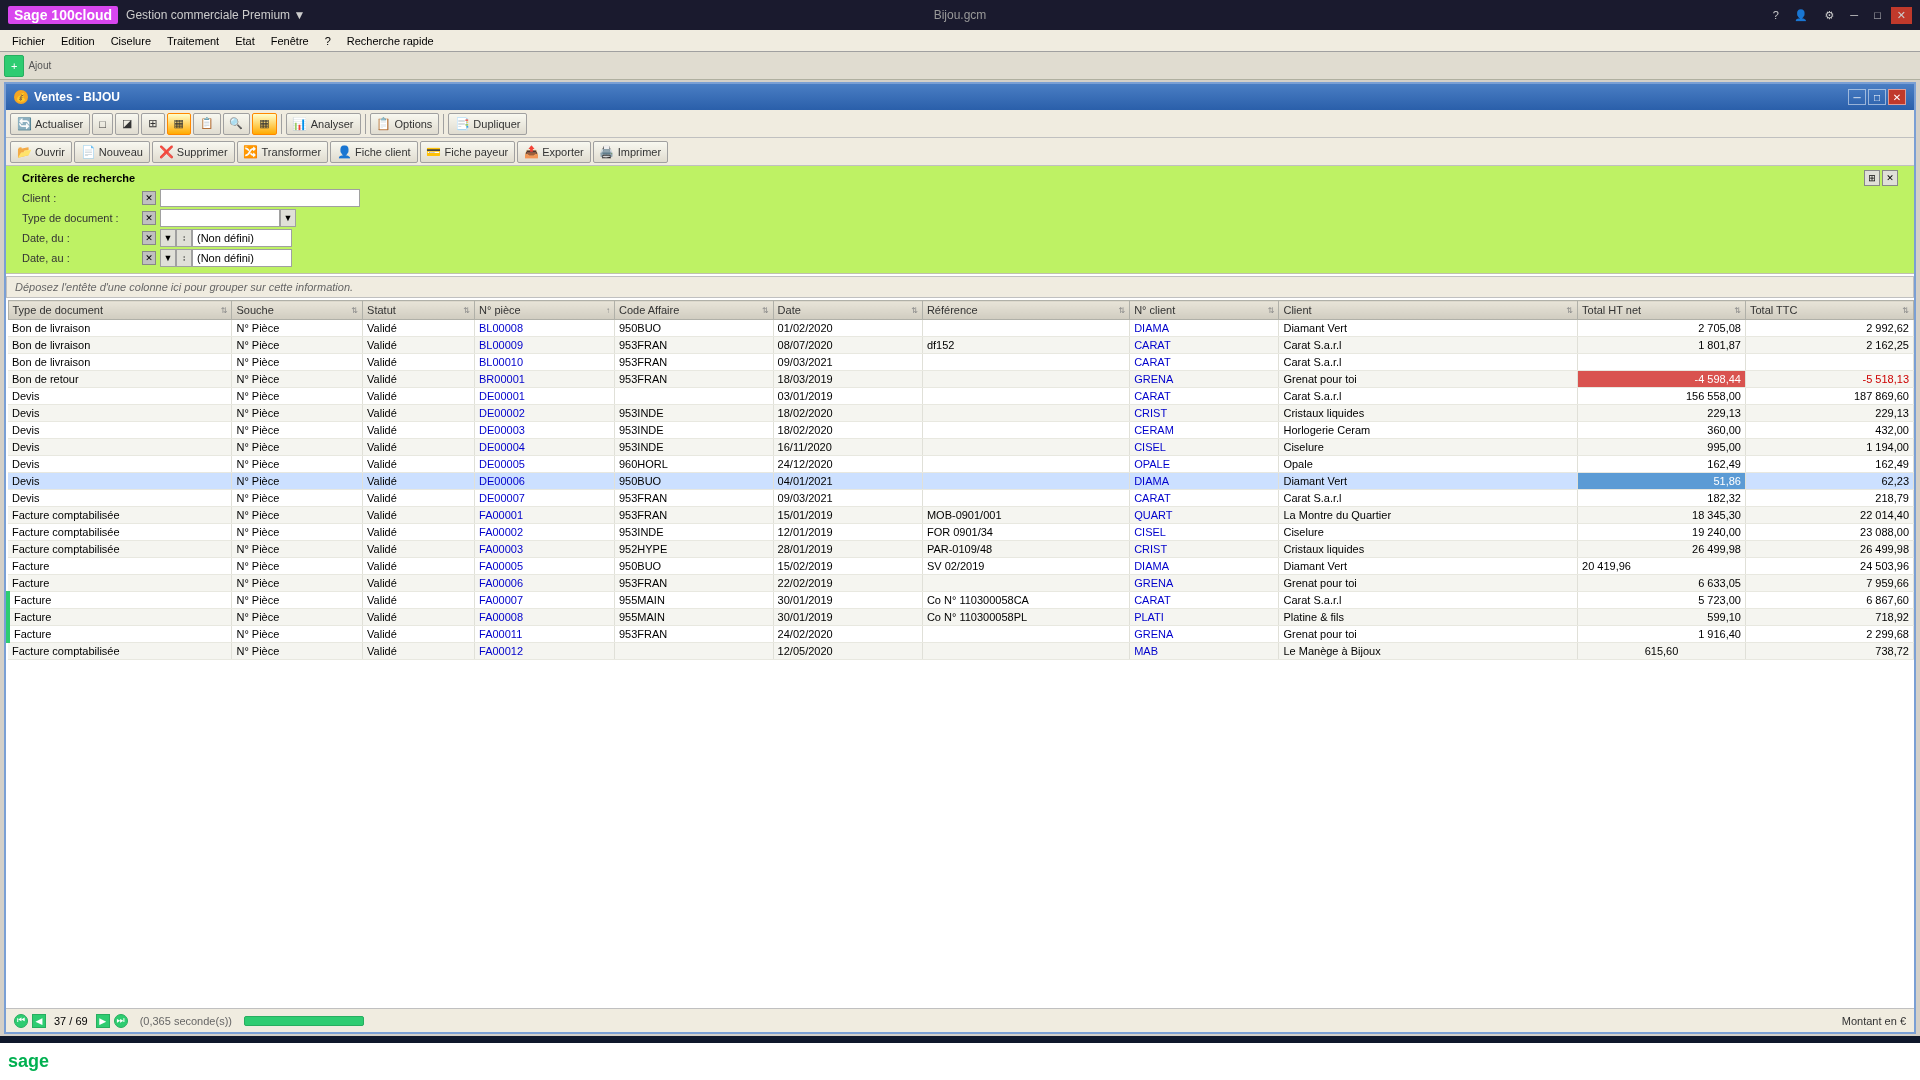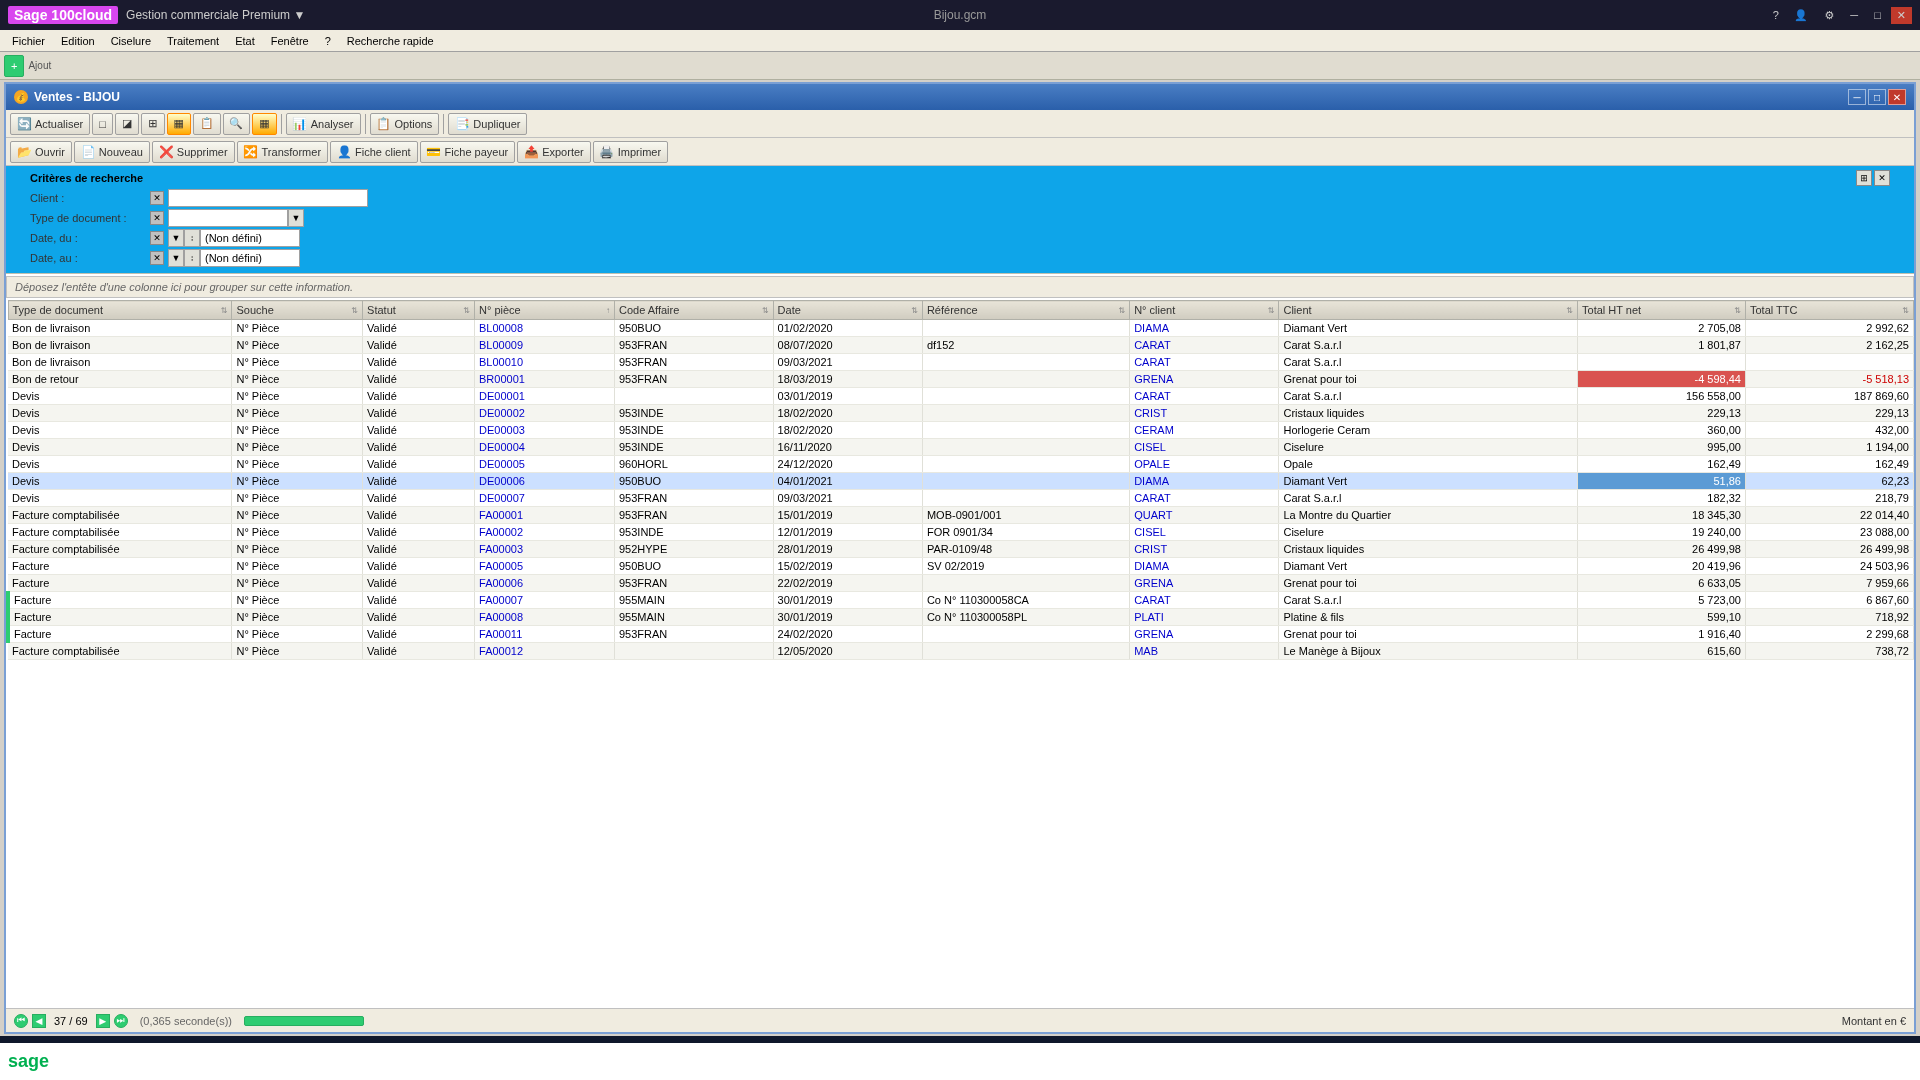--- a/index.html
+++ b/index.html
@@ -197,21 +197,21 @@
         <button class="toolbar-btn">
           <span class="toolbar-icon">📤</span>
           <span>Exporter</span>
         </button>
         <button class="toolbar-btn">
           <span class="toolbar-icon">🖨️</span>
           <span>Imprimer</span>
         </button>
       </div>
 
-      <div style="background:#0ea5e9; border-bottom:1px solid #c0c0b0; padding:4px 24px; position:relative;">
+      <div style="background:#bef264; border-bottom:1px solid #c0c0b0; padding:4px 16px; position:relative;">
         <div style="display:flex; justify-content:space-between; align-items:center; margin-bottom:3px;">
           <span style="font-weight:bold; font-size:11px;">Critères de recherche</span>
           <div style="display:flex; gap:2px;">
             <button class="dock-btn">⊞</button>
             <button class="dock-btn">✕</button>
           </div>
         </div>
 
         <div class="criteria-row">
           <span class="criteria-label">Client :</span>
@@ -509,21 +509,21 @@
               <tr style="background: rgb(255, 255, 255);">
                 <td>Facture</td>
                 <td>N° Pièce</td>
                 <td>Validé</td>
                 <td><a href="#">FA00005</a></td>
                 <td>950BUO</td>
                 <td>15/02/2019</td>
                 <td>SV 02/2019</td>
                 <td><a href="#">DIAMA</a></td>
                 <td>Diamant Vert</td>
-                <td class="td-right" style="text-align: right;">20 419,96</td>
+                <td class="td-right" style="text-align: left;">20 419,96</td>
                 <td class="td-right" style="text-align: right;">24 503,96</td>
               </tr>
               <tr style="background: rgb(245, 245, 240);">
                 <td>Facture</td>
                 <td>N° Pièce</td>
                 <td>Validé</td>
                 <td><a href="#">FA00006</a></td>
                 <td>953FRAN</td>
                 <td>22/02/2019</td>
                 <td></td>
@@ -574,21 +574,21 @@
               <tr style="background: rgb(245, 245, 240);">
                 <td>Facture comptabilisée</td>
                 <td>N° Pièce</td>
                 <td>Validé</td>
                 <td><a href="#">FA00012</a></td>
                 <td></td>
                 <td>12/05/2020</td>
                 <td></td>
                 <td><a href="#">MAB</a></td>
                 <td>Le Manège à Bijoux</td>
-                <td class="td-right" style="text-align: right;">615,60</td>
+                <td class="td-right" style="text-align: center;">615,60</td>
                 <td class="td-right" style="text-align: right;">738,72</td>
               </tr>
             </tbody>
         </table>
       </div>
 
       <div class="statusbar">
         <div class="statusbar-left">
           <div style="width:14px; height:14px; background:#2ecc71; border-radius:50%; cursor:pointer; border:1px solid #27ae60; display:flex; align-items:center; justify-content:center; color:white; font-size:9px;">⏮</div>
           <div style="width:14px; height:14px; background:#2ecc71; border:1px solid #27ae60; color:white; cursor:pointer; display:flex; align-items:center; justify-content:center; font-size:9px;">◀</div>

